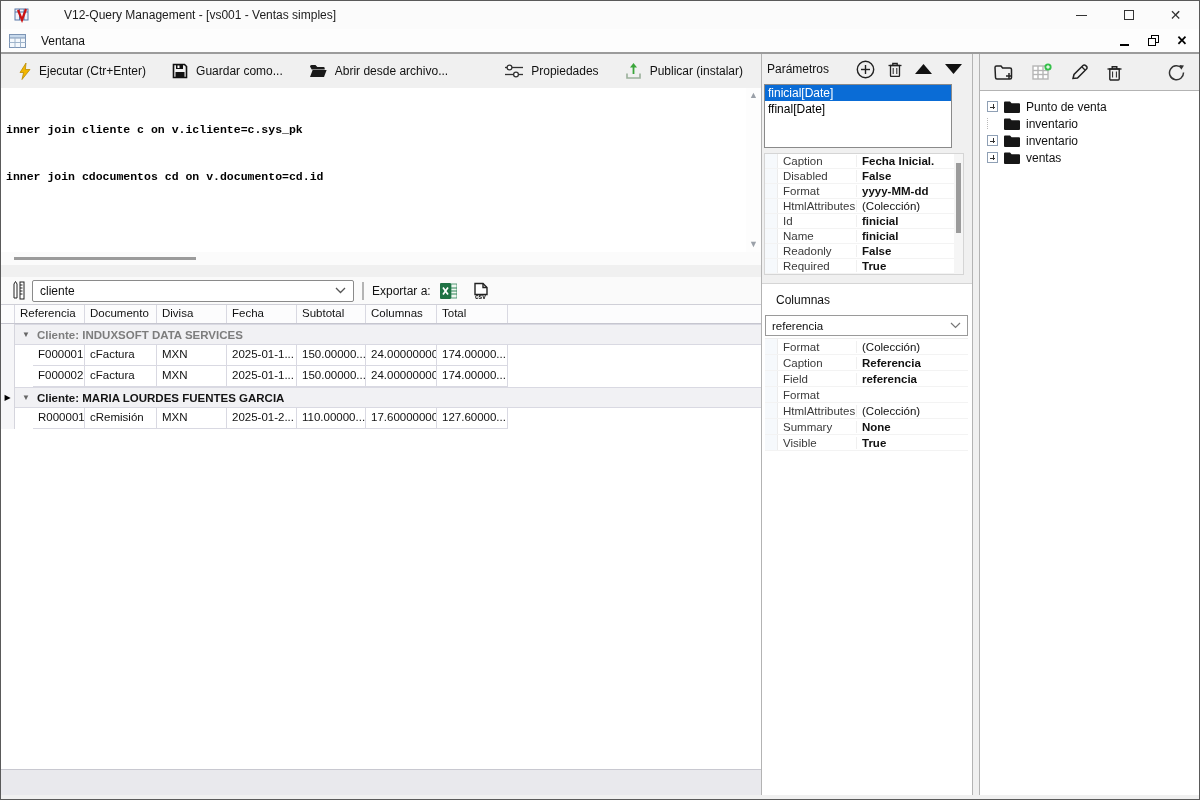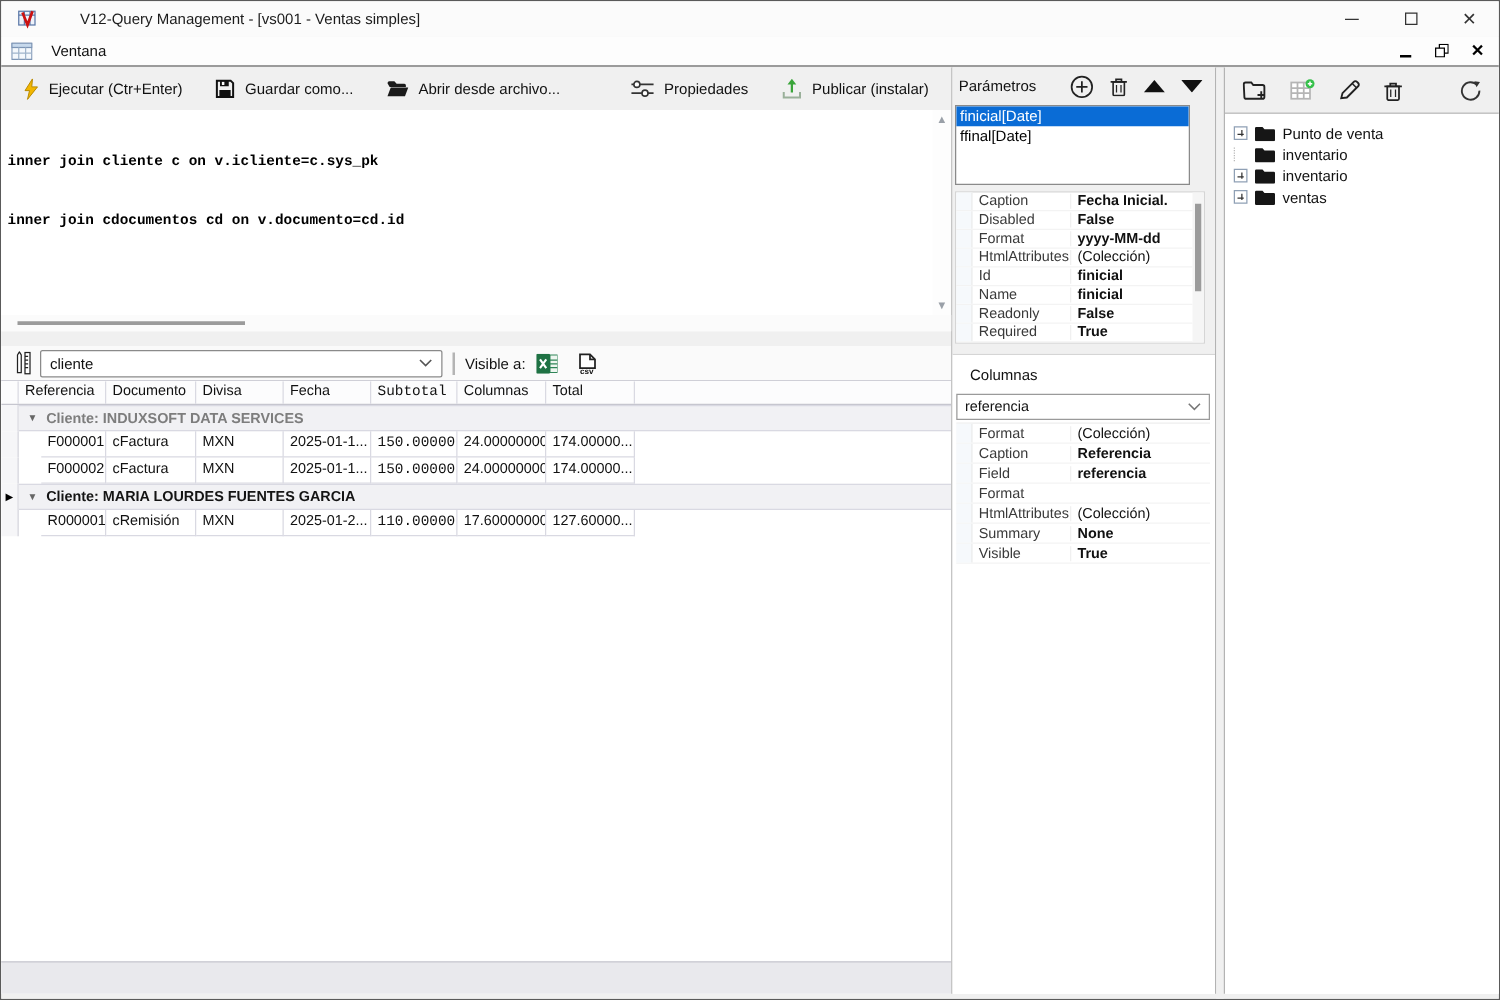--- a/index.html
+++ b/index.html
@@ -60,21 +60,21 @@
   .row { display:flex; height:21px; }
   .ind { width:14px; flex:none; background:#f6f6f8; border-right:1px solid #d5d5dd; display:flex; align-items:center; justify-content:center; font-size:8px; color:#000; }
   .gbody { flex:1; background:#f1f1f4; border-bottom:1px solid #d9d9e2; border-top:1px solid #d9d9e2; display:flex; align-items:center; gap:7px; padding-left:7px; font-weight:bold; overflow:hidden; }
   .gbody .tri { font-size:8px; color:#666; }
   .g-muted { color:#7d7d7d; }
   .g-dark  { color:#141414; }
   .indent { width:18px; flex:none; }
   .dc { border-right:1px solid #d9d9e2; border-bottom:1px solid #d9d9e2; padding:3px 0 0 5px; white-space:nowrap; overflow:hidden; flex:none; }
   .w-ref-h { width:70px; } .w-ref { width:52px; }
   .w-doc { width:72px; } .w-div { width:70px; } .w-fec { width:70px; }
-  .w-sub { width:69px;font-family:Liberation Mono, monospace; } .w-imp { width:71px; } .w-tot { width:71px; }
+  .w-sub { width:69px; } .w-imp { width:71px; } .w-tot { width:71px; }
   .grid-bottom { height:26px; background:#e9e9ed; border-top:1px solid #c8c8d0; flex:none; }
 
   
   .middle-panel { width:212px; height:741px; display:flex; flex-direction:column; background:#fff; border-left:1px solid #b3b3b3; border-right:1px solid #b3b3b3; flex:none; }
   .mp-top { background:#f0f0f0; padding-bottom:8px; flex:none; }
   .params-header { height:30px; display:flex; align-items:center; padding:0 10px 0 5px; font-size:12px; gap:0; }
   .ph-btn { background:none; border:none; margin-left:13px; display:flex; align-items:center; padding:0; }
   .ph-btn.first { margin-left:auto; }
   .params-list { height:64px; border:1px solid #8a8a8a; margin:0 20px 5px 2px; background:#fff; font-size:12px; overflow:hidden; }
   .plist-item { height:16px; display:flex; align-items:center; padding:0 3px; color:#000; }
@@ -250,21 +250,21 @@
         </span>
         <div class="combo">
           <span>cliente</span>
           <span class="chev icon">
             <svg width="11" height="7" viewBox="0 0 11 7">
                 <polyline points="1,1 5.5,5.5 10,1" fill="none" stroke="#555" stroke-width="1.3"></polyline>
               </svg>
           </span>
         </div>
         <span class="vsep"></span>
-        <span class="export-label">Visible a:</span>
+        <span class="export-label">Exportar a:</span>
         <button class="export-btn">
           <span class="icon">
             <svg width="17" height="16" viewBox="0 0 17 16">
               <rect x="11" y="1" width="6" height="14" fill="#eef6f0" stroke="#2e8457" stroke-width="0.8"></rect>
               <line x1="11" y1="5" x2="17" y2="5" stroke="#2e8457"></line>
                 <line x1="11" y1="8" x2="17" y2="8" stroke="#2e8457"></line>
                 <line x1="11" y1="11" x2="17" y2="11" stroke="#2e8457"></line>
               <rect x="0" y="0" width="11" height="16" rx="1" fill="#1f7244"></rect>
               <path d="M3 4.5 L8 11.5 M8 4.5 L3 11.5" stroke="#fff" stroke-width="1.7"></path>
             </svg>

